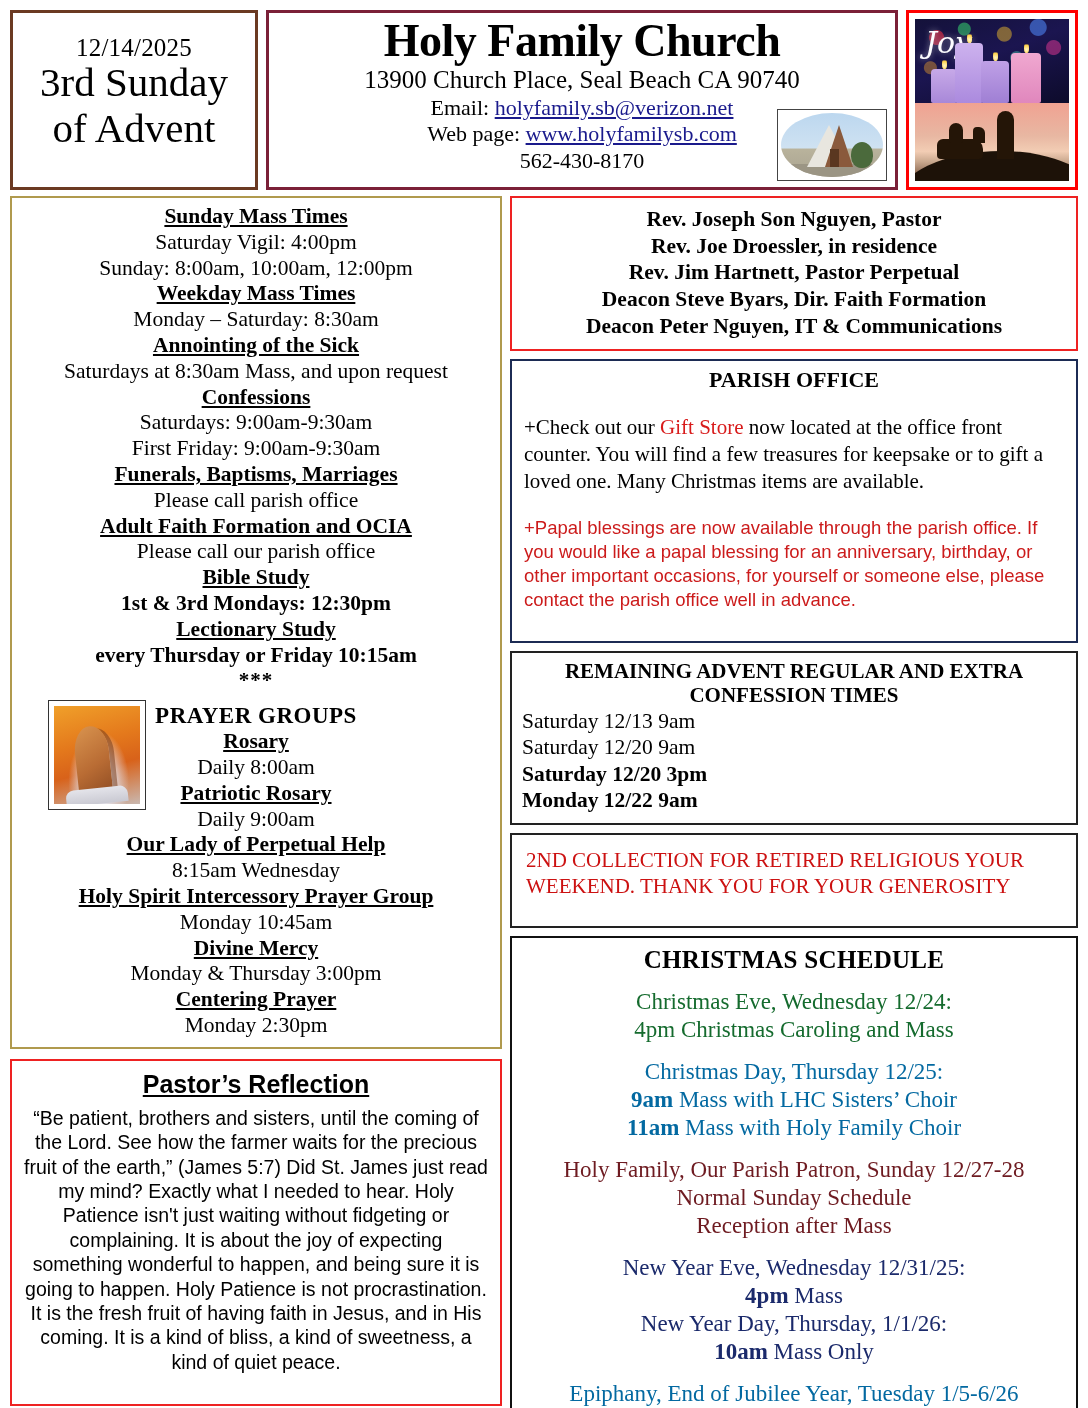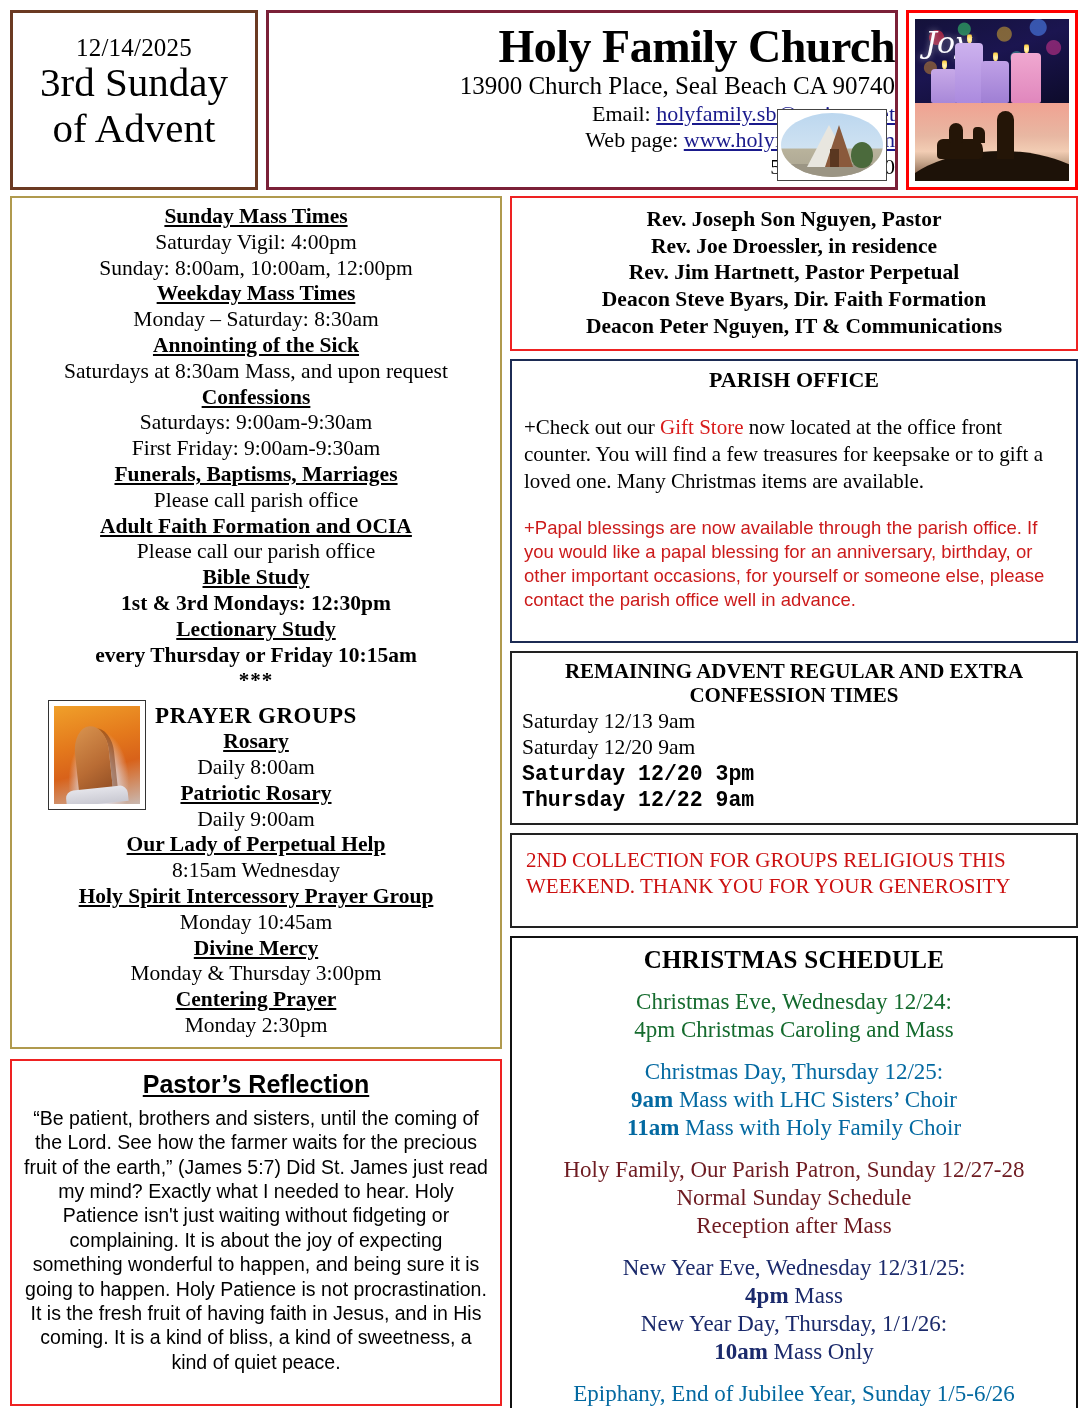--- a/index.html
+++ b/index.html
@@ -37,22 +37,22 @@
     letter-spacing: .2px;
   }
   .date-box .season1, .date-box .season2 {
     font-size: 41px;
     line-height: 1.12;
   }
   .masthead {
     flex: 1;
     border: 3px solid #7b2038;
     position: relative;
-    text-align: right;
-    padding-top: 10px;
+    text-align: center;
+    padding-top: 4px;
   }
   .masthead .church-name {
     font-size: 46px;
     font-weight: bold;
     line-height: 1.05;
     letter-spacing: -0.5px;
   }
   .masthead .addr { font-size: 25px; line-height: 1.18; }
   .masthead .line { font-size: 22px; line-height: 1.2; }
   .masthead a { color: #1a1a8c; text-decoration: underline; }
@@ -267,21 +267,21 @@
 
   .confess {
     border: 2px solid #222;
     margin-top: 8px;
     padding: 6px 10px 10px;
   }
   .confess .ctitle {
     text-align: center; font-weight: bold; font-size: 21px; line-height: 1.18;
   }
   .confess .crow { font-size: 21.5px; line-height: 1.22; }
-  .confess .crow.b { font-weight: bold; font-family: Liberation Mono, monospace; }
+  .confess .crow.b { font-weight: bold; }
 
   .collection {
     border: 2px solid #222;
     margin-top: 8px;
     padding: 12px 14px 26px;
     color: #cc1111;
     font-size: 21px;
     line-height: 1.26;
   }
 
@@ -439,25 +439,25 @@
         </p>
         <p class="po-p2">+Papal blessings are now available through the parish office. If you would like a papal blessing for an anniversary, birthday, or other important occasions, for yourself or someone else, please contact the parish office well in advance.</p>
       </div>
 
       <div class="confess">
         <div class="ctitle">REMAINING ADVENT REGULAR AND EXTRA CONFESSION TIMES</div>
         <div id="confess-rows">
             <div class="crow">Saturday 12/13 9am</div>
             <div class="crow">Saturday 12/20 9am</div>
             <div class="crow b">Saturday 12/20 3pm</div>
-            <div class="crow b">Thursday 12/22 9am</div>
-          </div>
-      </div>
-
-      <div class="collection">2ND COLLECTION FOR GROUPS RELIGIOUS THIS WEEKEND. THANK YOU FOR YOUR GENEROSITY</div>
+            <div class="crow b">Monday 12/22 9am</div>
+          </div>
+      </div>
+
+      <div class="collection">2ND COLLECTION FOR RETIRED RELIGIOUS YOUR WEEKEND. THANK YOU FOR YOUR GENEROSITY</div>
 
       <div class="xmas">
         <div class="xtitle">CHRISTMAS SCHEDULE</div>
         <div id="xmas-blocks">
             <div class="xblock green">
               <div><span>Christmas Eve, Wednesday 12/24:</span></div>
               <div><span>4pm Christmas Caroling and Mass</span></div>
             </div>
             <div class="xblock red">
               <div><span>Christmas Day, Thursday 12/25:</span></div>
@@ -469,20 +469,20 @@
               <div><span>Normal Sunday Schedule</span></div>
               <div><span>Reception after Mass</span></div>
             </div>
             <div class="xblock navy">
               <div><span>New Year Eve, Wednesday 12/31/25:</span></div>
               <div><span class="b">4pm</span> <span>Mass</span></div>
               <div><span>New Year Day, Thursday, 1/1/26:</span></div>
               <div><span class="b">10am</span> <span>Mass Only</span></div>
             </div>
             <div class="xblock red">
-              <div><span>Epiphany, End of Jubilee Year, Sunday 1/5-6/26</span></div>
+              <div><span>Epiphany, End of Jubilee Year, Tuesday 1/5-6/26</span></div>
             </div>
           </div>
       </div>
 
     </div>
   </div>
 </div>
 
 </body></html>

